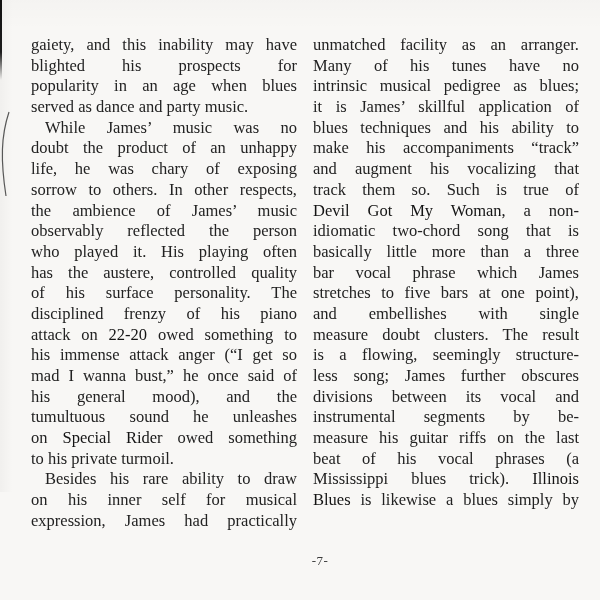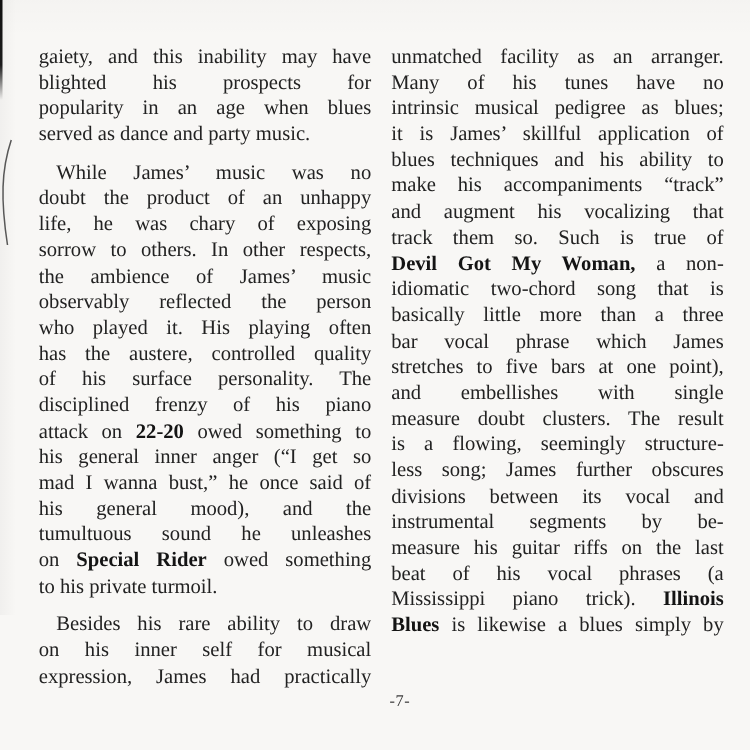--- a/index.html
+++ b/index.html
@@ -28,22 +28,22 @@
   #col-left{left:31px;}
   #col-right{left:313px;}
   .line{
     text-align:justify;
     -moz-text-align-last:justify;
     text-align-last:justify;
     height:20.7px;overflow:hidden;
   }
   .line.end{text-align-last:left;-moz-text-align-last:left;}
   .line.first{text-indent:14px;}
-  .line.para{margin-top:10px;}
-  .line b{font-weight:bold;color:#141414;}
+  .line.para{margin-top:0;}
+  .line b{font-weight:normal;color:#141414;}
   .pagenum{
     position:absolute;left:0;right:0;top:553px;
     text-align:center;font-size:13px;letter-spacing:0.5px;color:#3a3a3a;
   }
   .edge-sliver{
     position:absolute;left:0;top:0;width:2px;height:80px;
     background:linear-gradient(to bottom,#101010 0%,#1c1c1c 65%,rgba(28,28,28,0) 100%);
   }
   .hair-mark{
     position:absolute;left:0;top:108px;width:12px;height:92px;
@@ -69,21 +69,21 @@
       <div class="line"><span>doubt the product of an unhappy</span></div>
       <div class="line"><span>life, he was chary of exposing</span></div>
       <div class="line"><span>sorrow to others. In other respects,</span></div>
       <div class="line"><span>the ambience of James’ music</span></div>
       <div class="line"><span>observably reflected the person</span></div>
       <div class="line"><span>who played it. His playing often</span></div>
       <div class="line"><span>has the austere, controlled quality</span></div>
       <div class="line"><span>of his surface personality. The</span></div>
       <div class="line"><span>disciplined frenzy of his piano</span></div>
       <div class="line"><span>attack on </span><b>22-20</b><span> owed something to</span></div>
-      <div class="line"><span>his general inner anger (“I get so</span></div>
+      <div class="line"><span>his immense attack anger (“I get so</span></div>
       <div class="line"><span>mad I wanna bust,” he once said of</span></div>
       <div class="line"><span>his general mood), and the</span></div>
       <div class="line"><span>tumultuous sound he unleashes</span></div>
       <div class="line"><span>on </span><b>Special Rider</b><span> owed something</span></div>
       <div class="line end"><span>to his private turmoil.</span></div>
       <div class="line first para"><span>Besides his rare ability to draw</span></div>
       <div class="line"><span>on his inner self for musical</span></div>
       <div class="line"><span>expression, James had practically</span></div>
     </div>
   <div class="col" id="col-right">
@@ -101,19 +101,19 @@
       <div class="line"><span>bar vocal phrase which James</span></div>
       <div class="line"><span>stretches to five bars at one point),</span></div>
       <div class="line"><span>and embellishes with single</span></div>
       <div class="line"><span>measure doubt clusters. The result</span></div>
       <div class="line"><span>is a flowing, seemingly structure-</span></div>
       <div class="line"><span>less song; James further obscures</span></div>
       <div class="line"><span>divisions between its vocal and</span></div>
       <div class="line"><span>instrumental segments by be-</span></div>
       <div class="line"><span>measure his guitar riffs on the last</span></div>
       <div class="line"><span>beat of his vocal phrases (a</span></div>
-      <div class="line"><span>Mississippi piano trick). </span><b>Illinois</b></div>
+      <div class="line"><span>Mississippi blues trick). </span><b>Illinois</b></div>
       <div class="line"><b>Blues</b><span> is likewise a blues simply by</span></div>
     </div>
 
   <div class="pagenum">-7-</div>
 
 </div>
 
 </body></html>

